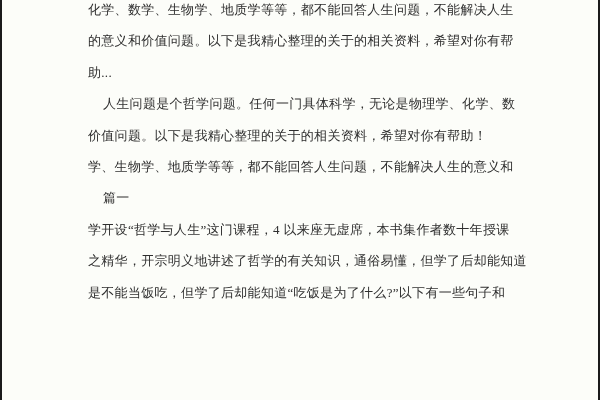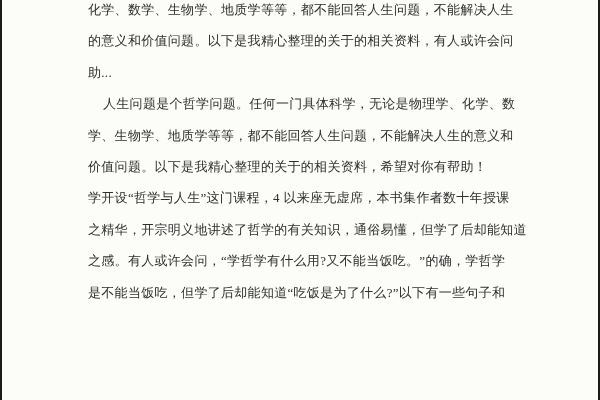--- a/index.html
+++ b/index.html
@@ -42,22 +42,22 @@
   }
 </style>
 </head>
 <body>
 
 <div class="edge-bar left"></div>
 <div class="edge-bar right"></div>
 
 <div class="doc">
   <div class="line">化学、数学、生物学、地质学等等，都不能回答人生问题，不能解决人生</div>
-  <div class="line">的意义和价值问题。以下是我精心整理的关于的相关资料，有人或许会问</div>
+  <div class="line">的意义和价值问题。以下是我精心整理的关于的相关资料，希望对你有帮</div>
   <div class="line">助...</div>
   <div class="line indent">人生问题是个哲学问题。任何一门具体科学，无论是物理学、化学、数</div>
+  <div class="line">价值问题。以下是我精心整理的关于的相关资料，希望对你有帮助！</div>
   <div class="line">学、生物学、地质学等等，都不能回答人生问题，不能解决人生的意义和</div>
-  <div class="line">价值问题。以下是我精心整理的关于的相关资料，希望对你有帮助！</div>
+  <div class="line indent">篇一</div>
   <div class="line">学开设“哲学与人生”这门课程，4 以来座无虚席，本书集作者数十年授课</div>
   <div class="line">之精华，开宗明义地讲述了哲学的有关知识，通俗易懂，但学了后却能知道</div>
-  <div class="line">之感。有人或许会问，“学哲学有什么用?又不能当饭吃。”的确，学哲学</div>
   <div class="line">是不能当饭吃，但学了后却能知道“吃饭是为了什么?”以下有一些句子和</div>
 </div>
 
 </body></html>

